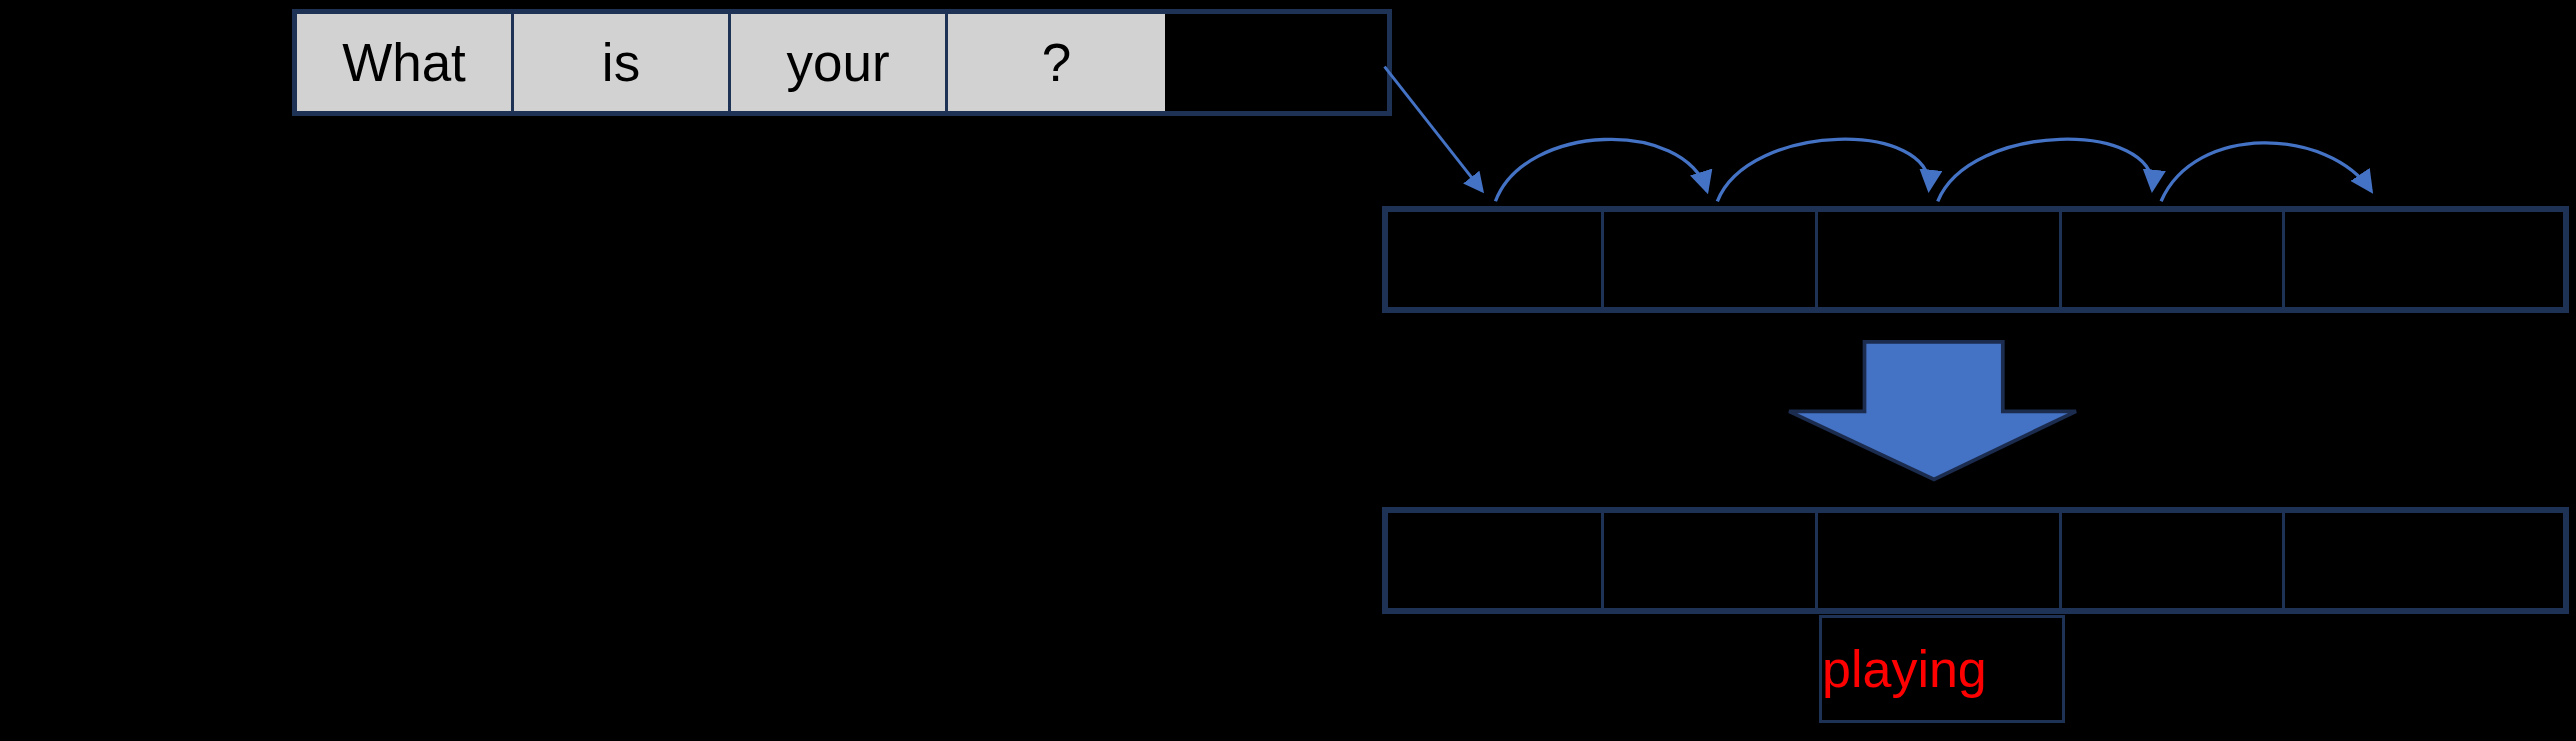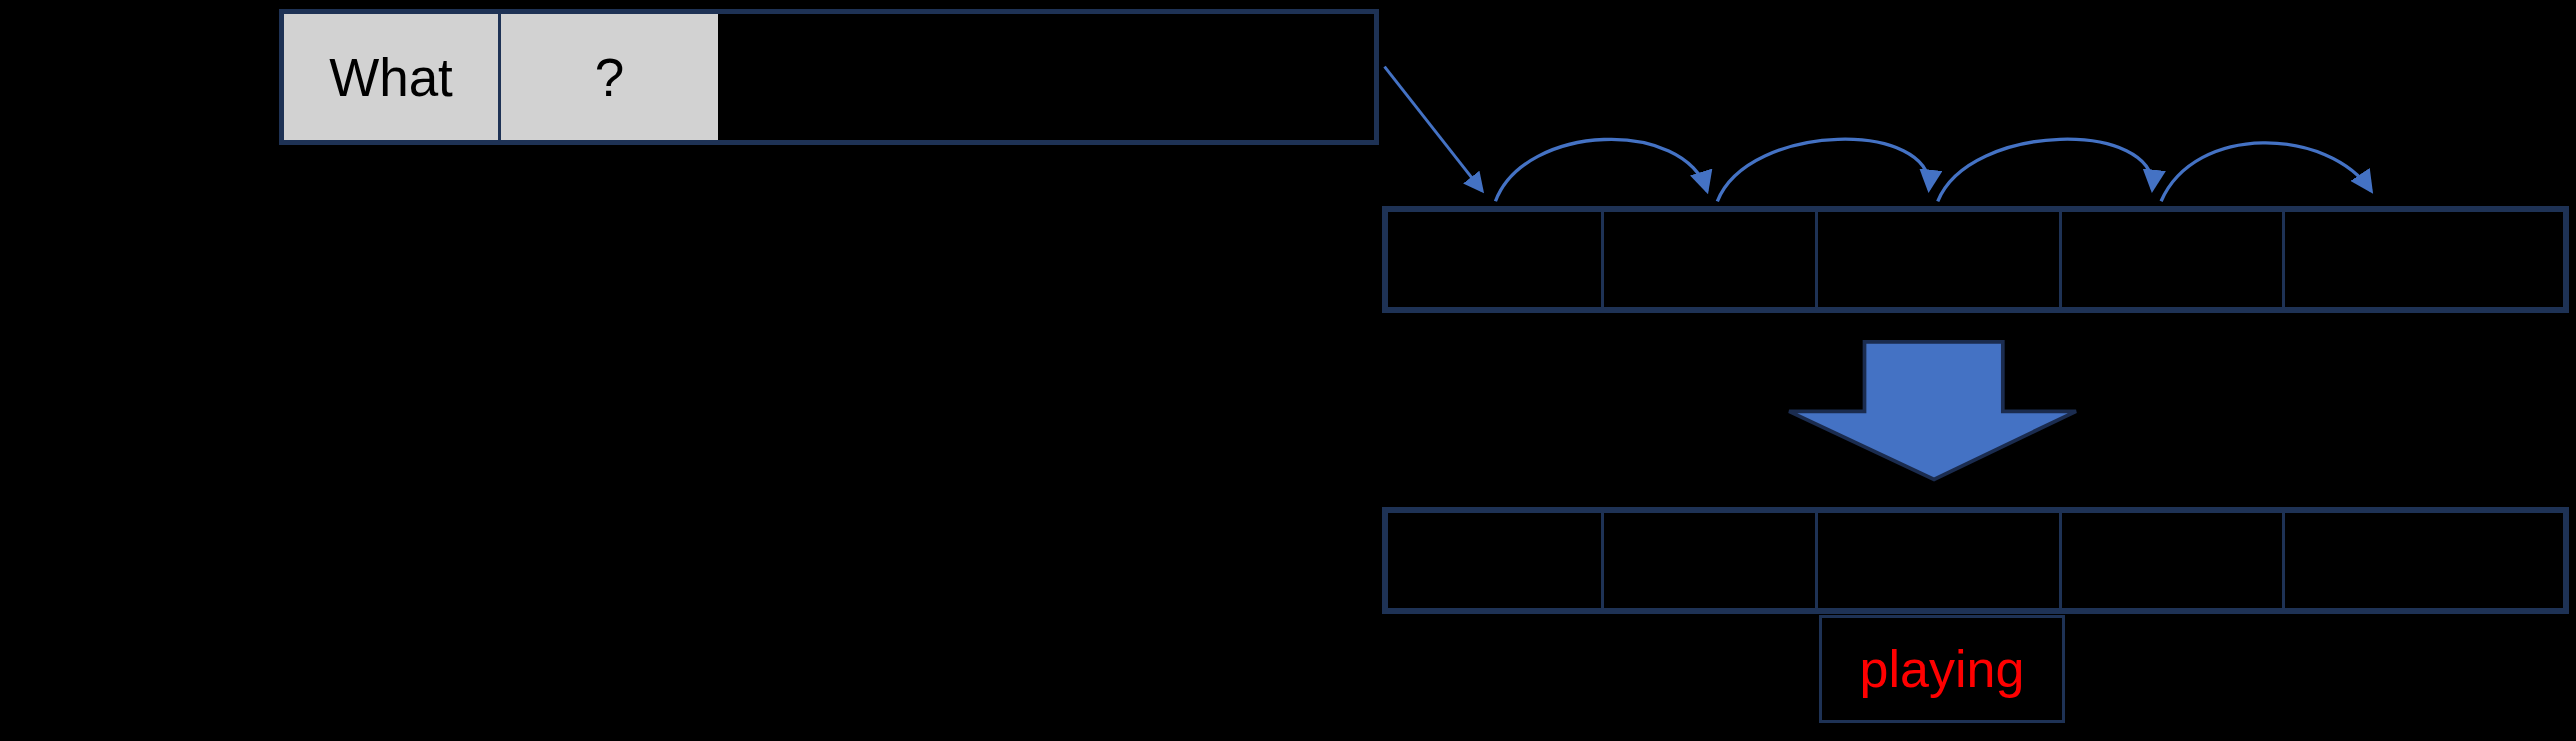--- a/index.html
+++ b/index.html
@@ -12,24 +12,24 @@
     width: 2576px;
     height: 742px;
     background: #000000;
     overflow: hidden;
     font-family: "Liberation Sans", sans-serif;
   }
 
   
   .sentence-table {
     position: absolute;
-    left: 279px;
+    left: 292px;
     top: 9px;
     width: 1100px;
-    height: 136px;
+    height: 107px;
     box-sizing: border-box;
     border: 5.2px solid #1e3255;
     display: grid;
     grid-template-columns: 217px 217px 217px 217px auto;
   }
   .sentence-table .cell {
     box-sizing: border-box;
     background: #d2d2d2;
     border-right: 3.7px solid #1e3255;
     display: flex;
@@ -69,21 +69,21 @@
   .prediction-box {
     position: absolute;
     left: 1819px;
     top: 615px;
     width: 246px;
     height: 108px;
     box-sizing: border-box;
     border: 3.7px solid #1e3255;
     display: flex;
     align-items: center;
-    justify-content: center;
+    justify-content: flex-start;
     background: transparent;
   }
   .prediction-label {
     font-size: 52px;
     color: #ff0000;
     line-height: 1;
     white-space: nowrap;
   }
 
   
@@ -97,20 +97,26 @@
   }
 </style>
 </head>
 <body>
 
 <div class="canvas">
 
   <div class="sentence-table">
     <div class="cell">
       <span class="token-label">What</span>
+    </div>
+    <div class="cell">
+      <span class="token-label">is</span>
+    </div>
+    <div class="cell">
+      <span class="token-label">your</span>
     </div>
     <div class="cell">
       <span class="token-label">?</span>
     </div>
   </div>
 
   <div class="state-table hidden-row">
     <div class="cell"></div>
     <div class="cell"></div>
     <div class="cell"></div>

